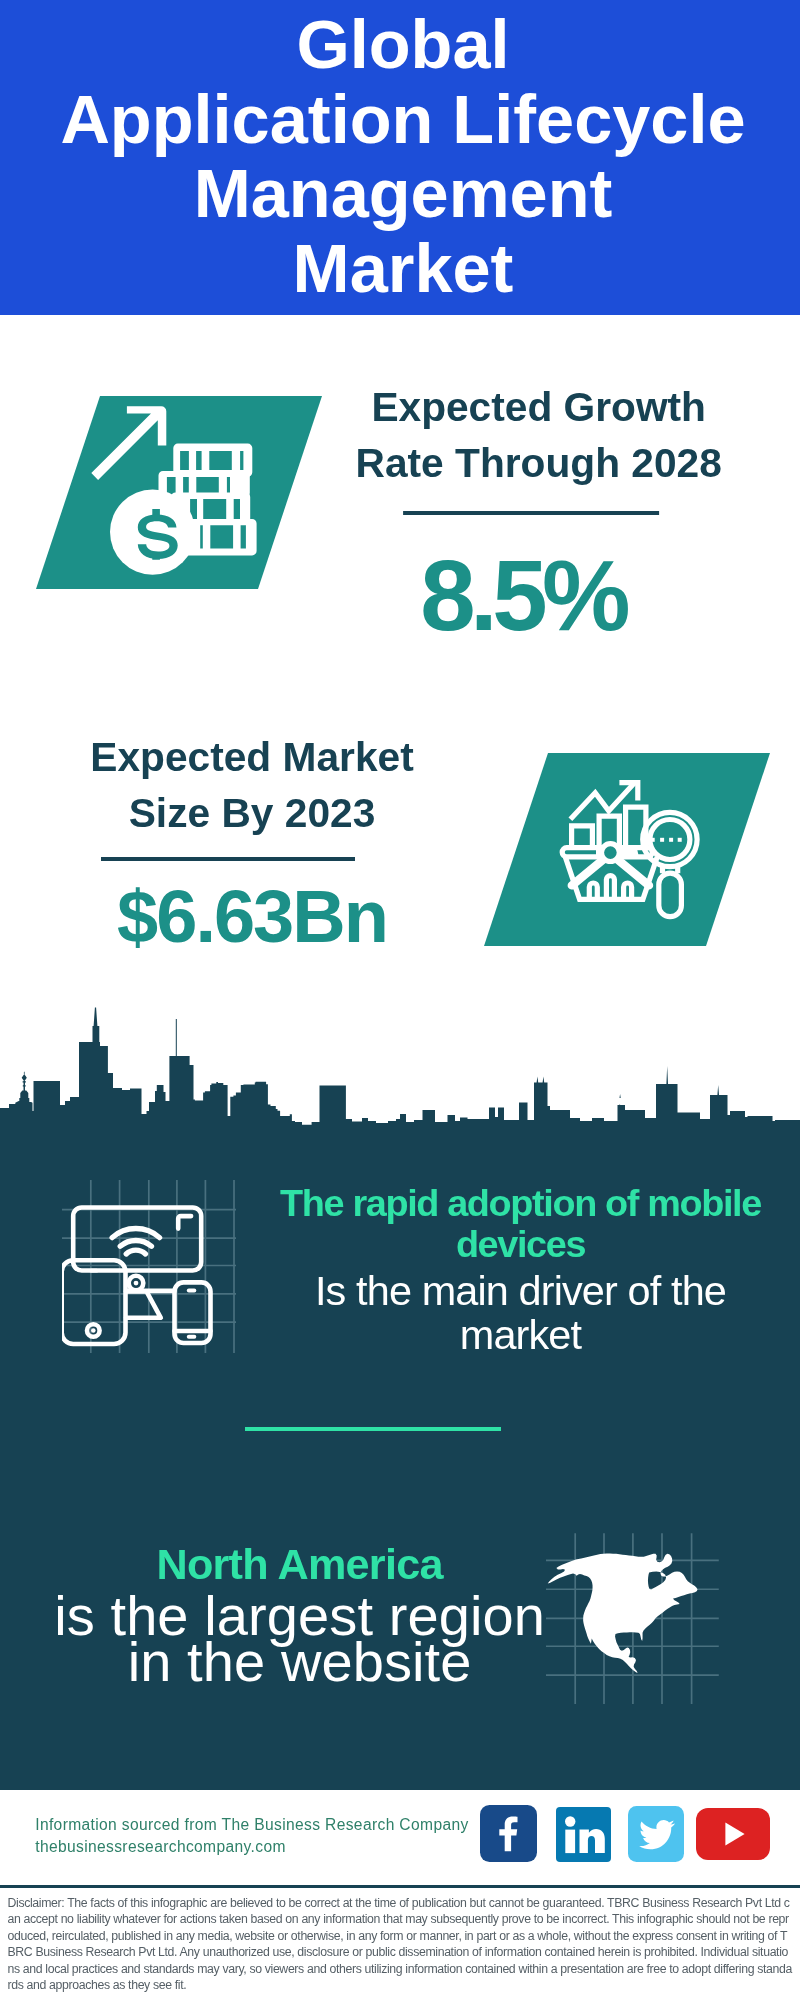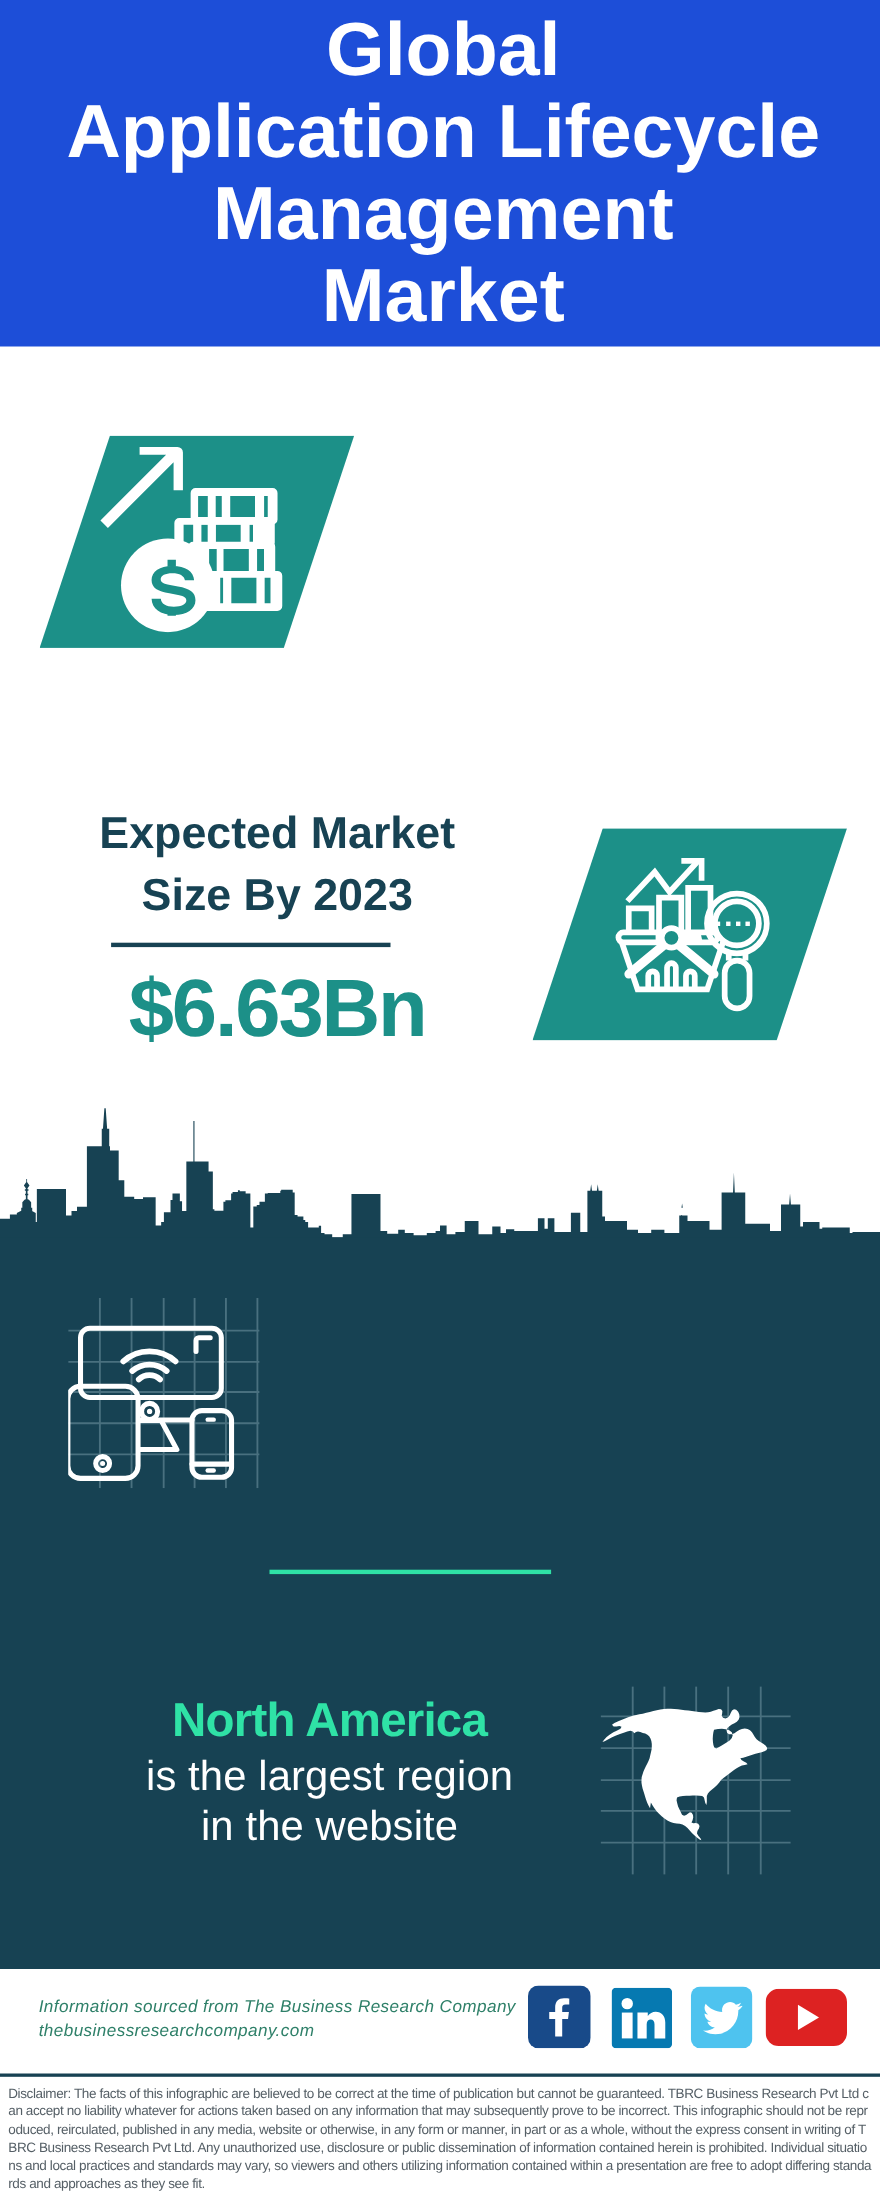--- a/index.html
+++ b/index.html
@@ -36,21 +36,21 @@
   
   .skyline{position:absolute;left:0;top:1005px;width:800px;height:121px;display:block;}
   .darkbody{position:absolute;left:0;top:1125px;width:800px;height:665px;background:#174253;}
   .blk-3{left:260.5px;top:1183px;width:520px;}
   .accent{color:#2FE2A6;font-size:37.8px;font-weight:bold;line-height:40.8px;letter-spacing:-1.35px;}
   .plain{color:#ffffff;font-size:41.4px;font-weight:normal;line-height:44.6px;letter-spacing:-0.86px;}
   .divider{position:absolute;left:244.5px;top:1426.6px;width:256.6px;height:4.4px;background:#2FE2A6;}
   .blk-4{left:39.6px;top:1541px;width:520px;}
 
   
-  .src{position:absolute;left:35.2px;top:1813.5px;color:#2F8069;font-size:15.6px;line-height:22.8px;letter-spacing:0.36px;font-style:italic;}
+  .src{position:absolute;left:35.2px;top:1813.5px;color:#2F8069;font-size:15.6px;line-height:22.8px;letter-spacing:0.36px;}
   .socials{position:absolute;left:0;top:0;}
   .sq{position:absolute;display:block;line-height:0;}
   .sq-fb{left:480.1px;top:1805.1px;}
   .sq-li{left:556.3px;top:1806.9px;}
   .sq-tw{left:627.7px;top:1805.6px;}
   .sq-yt{left:695.6px;top:1807.9px;}
   .hr-foot{position:absolute;left:0;top:1885px;width:800px;height:3px;background:#174253;}
   .disclaimer{position:absolute;left:7.5px;top:1894.5px;width:785px;color:#555f66;
       font-size:12.3px;line-height:16.6px;word-break:break-all;text-align:left;letter-spacing:-0.36px;}
 </style>
@@ -71,20 +71,25 @@
       <path fill-rule="evenodd" d="M75 70.9H157.3a4.5 4.5 0 0 1 4.5 4.5V93.1a4.5 4.5 0 0 1 -4.5 4.5H75a4.5 4.5 0 0 1 -4.5 -4.5V75.4a4.5 4.5 0 0 1 4.5 -4.5ZM78.9 77.1H87.6V96.2H78.9ZM95.1 77.1H100.8V96.2H95.1ZM108.3 77.1H130.8V96.2H108.3ZM138.9 77.1H142V96.2H138.9Z"></path>
       <path fill-rule="evenodd" d="M87.5 92.5H157.7a4.5 4.5 0 0 1 4.5 4.5V119.1a4.5 4.5 0 0 1 -4.5 4.5H87.5a4.5 4.5 0 0 1 -4.5 -4.5V97a4.5 4.5 0 0 1 4.5 -4.5ZM102.1 99H109V122H102.1ZM115.2 99H138.2V122H115.2ZM145.7 99H152V122H145.7Z"></path>
       <path fill-rule="evenodd" d="M95.5 119H164.1a4.5 4.5 0 0 1 4.5 4.5V150.9a4.5 4.5 0 0 1 -4.5 4.5H95.5a4.5 4.5 0 0 1 -4.5 -4.5V123.5a4.5 4.5 0 0 1 4.5 -4.5ZM112.2 125.3H114.8V148.5H112.2ZM122.3 125.3H145.1V148.5H122.3ZM152.6 125.3H157.9V148.5H152.6Z"></path>
     </g>
     <g fill="#1C9088">
       <path d="M64.3 108.9h7.6v6.4h-7.6Z M64.3 153.4h7.6v6.4h-7.6Z"></path>
       <path d="M68.1 114.6c-10.6 0-18.3 5.1-18.3 12.6c0 7.1 5.6 10.4 16.2 12.2l6.8 1.2c6.4 1.1 8.6 2.6 8.6 5.3c0 3.4-4.4 5.6-11.3 5.6c-7.3 0-11.6-2.6-11.9-7.2h-8.4c0.3 8.9 8 14.7 20.3 14.7c11.7 0 19.6-5.4 19.6-13.4c0-6.9-4.9-10.5-15.9-12.4l-7.2-1.3c-6.3-1.1-8.5-2.6-8.5-5.2c0-3.4 4.1-5.5 10.6-5.5c6.6 0 10.8 2.4 11.4 6.4h8.4c-0.5-8.1-8-13-19.4-13Z"></path>
     </g>
   </svg>
 
+  <div class="blk blk-1">
+    <div class="head"><span>Expected Growth</span><br><span>Rate Through 2028</span></div>
+    <div class="rule" style="width:256.3px;transform:translateX(-7.9px)"></div>
+    <div class="val" style="transform:translate(-16px,8px)">8.5%</div>
+  </div>
 
   <div class="blk blk-2">
     <div class="head"><span>Expected Market</span><br><span>Size By 2023</span></div>
     <div class="rule" style="width:254.8px;transform:translate(-24px,-4px)"></div>
     <div class="val" style="font-size:74px;letter-spacing:-2px;transform:translate(0px,-8px)">$6.63Bn</div>
   </div>
   <div class="para para-2"></div>
   <svg class="icon ic-chart" viewBox="0 0 175 170">
       <g fill="none" stroke="#ffffff" stroke-width="5.2" stroke-linecap="butt" stroke-linejoin="miter">
         <path d="M32.4 53.2 L57.2 26.7 L70.7 44.9 L96.8 16.5"></path>
@@ -148,25 +153,29 @@
         <rect x="124.8" y="108.6" width="9.5" height="4" rx="2"></rect>
         <rect x="124.8" y="154.8" width="9.5" height="4" rx="2"></rect>
       </g>
       <g fill="none" stroke="#ffffff" stroke-width="5.3" stroke-linecap="round">
         <path d="M50.1 57.6 a35.5 35.5 0 0 1 47.5 0"></path>
         <path d="M58.2 66.3 a24 24 0 0 1 31.3 0"></path>
         <path d="M64.2 74 a14 14 0 0 1 19.3 0"></path>
       </g>
     </svg>
 
+  <div class="blk blk-3">
+    <div class="accent"><span>The rapid adoption of mobile</span><br><span>devices</span></div>
+    <div class="plain" style="margin-top:4px"><span>Is the main driver of the</span><br><span>market</span></div>
+  </div>
   <div class="divider"></div>
 
   <div class="blk blk-4">
     <div class="accent" style="font-size:43.2px;letter-spacing:-0.75px;line-height:46px">North America</div>
-    <div class="plain" style="font-size:38px;letter-spacing:0.1px;line-height:45.7px;margin-top:6px"><span>is the largest region</span><br><span>in the website</span></div>
+    <div class="plain" style="font-size:56px;letter-spacing:0.1px;line-height:45.7px;margin-top:6px"><span>is the largest region</span><br><span>in the website</span></div>
   </div>
   <svg class="icon ic-map" viewBox="0 0 174 172">
       <g stroke="#49707F" stroke-width="1.7">
         <path d="M29.3 0 V171.7 M58.2 0 V171.7 M87.2 0 V171.7 M116.4 0 V171.7 M146.1 0 V171.7"></path>
         <path d="M0 27.3 H173.4 M0 56.3 H173.4 M0 85.5 H173.4 M0 113.5 H173.4 M0 142.5 H173.4"></path>
       </g>
       <path fill="#ffffff" fill-rule="evenodd" d="M30.1 26.4L25.1 28.2L20.6 30L16.1 31.8L12.6 33.4L10.4 35L11.9 36.6L14.6 36.6L17.1 36L19.1 36.8L18.1 38.6L15.1 40.2L11.7 41.8L8.5 43.8L5.5 46.2L3.2 48.6L1.7 50.6L3.7 50L7.1 48.2L10.5 46.4L14.1 44.8L17.7 43.4L21.1 42.2L24.3 41.2L27.1 40.4L29.5 41.2L30.7 42.8L32.3 41.6L34.1 41L36.3 41.6L38.5 42.4L40.7 43L42.7 44L44.3 45.4L45.5 47.4L46.3 49.8L46.7 52.4L46.7 55L46.5 57.6L45.9 60.2L45.3 62.8L44.7 65.4L43.7 68L42.5 70.4L41.3 72.8L40.1 75.2L39.1 77.6L38.3 80L37.5 82.6L37.3 85.2L37.3 87.8L37.7 90.4L38.3 93L39.1 95.6L39.9 98.2L40.7 100.8L41.5 103.4L42.5 106L43.7 108.6L45.1 111L45.5 108.4L45.9 105.8L47.3 108.4L49.1 111.2L51.1 113.8L53.3 116.2L55.7 118.4L58.3 120.4L60.9 122.2L63.7 123.6L66.5 124.6L69.3 125L72.1 125.2L74.7 126L77.1 127.4L79.3 129.2L81.3 131.4L83.3 133.6L85.5 135.8L87.9 137.8L90.3 139.6L91.9 140.4L91.1 138.4L89.3 136.4L87.9 134.2L88.3 131.8L89.7 129.6L90.3 127.2L89.1 125.2L86.9 124.6L84.7 124.8L82.9 124.2L83.9 122L84.5 119.6L84.3 117.2L83.1 115.2L81.5 114.8L79.9 115.8L78.1 117.2L76.1 118L74.3 117L73.1 114.6L71.9 112L70.7 109.4L69.9 106.6L69.3 103.8L69.7 101.2L72.1 100.4L75.1 100L78.1 99.8L81.1 99.6L84.1 99.4L87.1 99.4L90.1 99.6L92.7 100L94.3 101.2L94.9 103.8L95.5 106.4L96.5 108.2L96.9 105.6L96.9 102.8L96.9 100L97.9 97.6L99.7 95.6L101.9 93.8L104.1 92L106.3 90L108.1 87.8L109.9 85.4L112.1 83.4L114.5 81.6L116.9 79.8L119.3 78L121.7 76.2L124.1 74.6L126.5 73.2L128.9 72.2L131.5 71.6L134.1 71L132.9 69.6L130.7 68.4L128.5 67.2L127.5 65.6L130.1 65L132.9 64.2L135.7 63.2L138.5 62.2L141.3 61.4L144.1 60.6L146.9 60L149.5 59.2L151.5 58L152 56.2L150.7 54.2L148.7 52.6L146.5 51.2L144.3 49.8L142.3 48.2L140.7 46.2L139.5 44L138.1 41.8L136.3 40L134.1 38.8L131.5 38.4L128.9 38.8L126.5 39.8L124.3 41.2L122.1 42.6L119.7 43.6L117.3 43.6L115.5 42.4L114.9 40.2L115.7 38L117.5 36.2L119.7 34.8L122.1 33.6L124.3 32.2L125.9 30.4L126.7 28L126.5 25.4L125.5 23L123.7 21.2L121.7 20.8L119.9 22L118.7 24.2L117.7 26.6L116.1 28.4L113.9 29.2L111.7 28.6L110.5 26.8L110.9 24.6L111.1 22.4L109.9 20.8L107.7 20.6L105.3 21.4L102.9 22.2L100.5 23L98.1 23.6L95.5 23.8L92.7 23.6L89.7 23.2L86.5 22.8L83.3 22.4L80.1 22L76.9 21.6L73.7 21.2L70.5 20.8L67.3 20.6L64.1 20.4L60.9 20.4L57.7 20.6L54.5 21L51.3 21.6L48.1 22.4L44.9 23.2L41.7 24L38.5 24.8L35.3 25.4L32.5 26ZM103.5 39.4L107.1 38.8L110.7 38.6L114.1 39L117.3 40L119.7 41.8L120.5 44.4L119.7 47L117.7 49.2L115.3 51L112.7 52.6L110.1 54L107.7 55.4L105.5 56.6L103.7 55.8L102.9 53.4L102.5 50.6L102.3 47.6L102.5 44.6L102.9 41.8Z"></path>
     </svg>
 
   <div class="src"><span>Information sourced from The Business Research Company</span><br><span>thebusinessresearchcompany.com</span></div>

